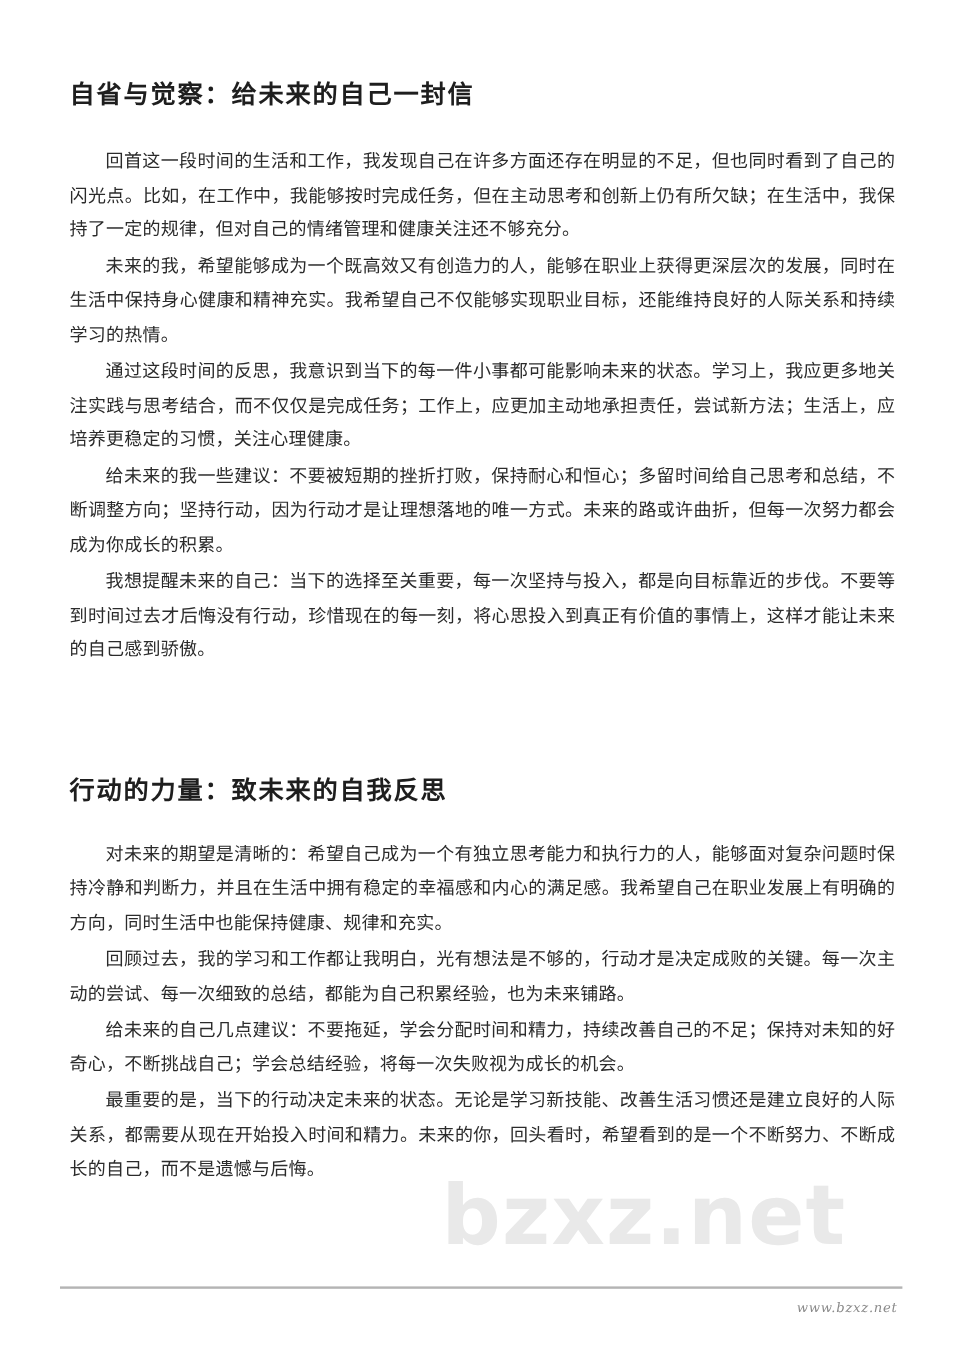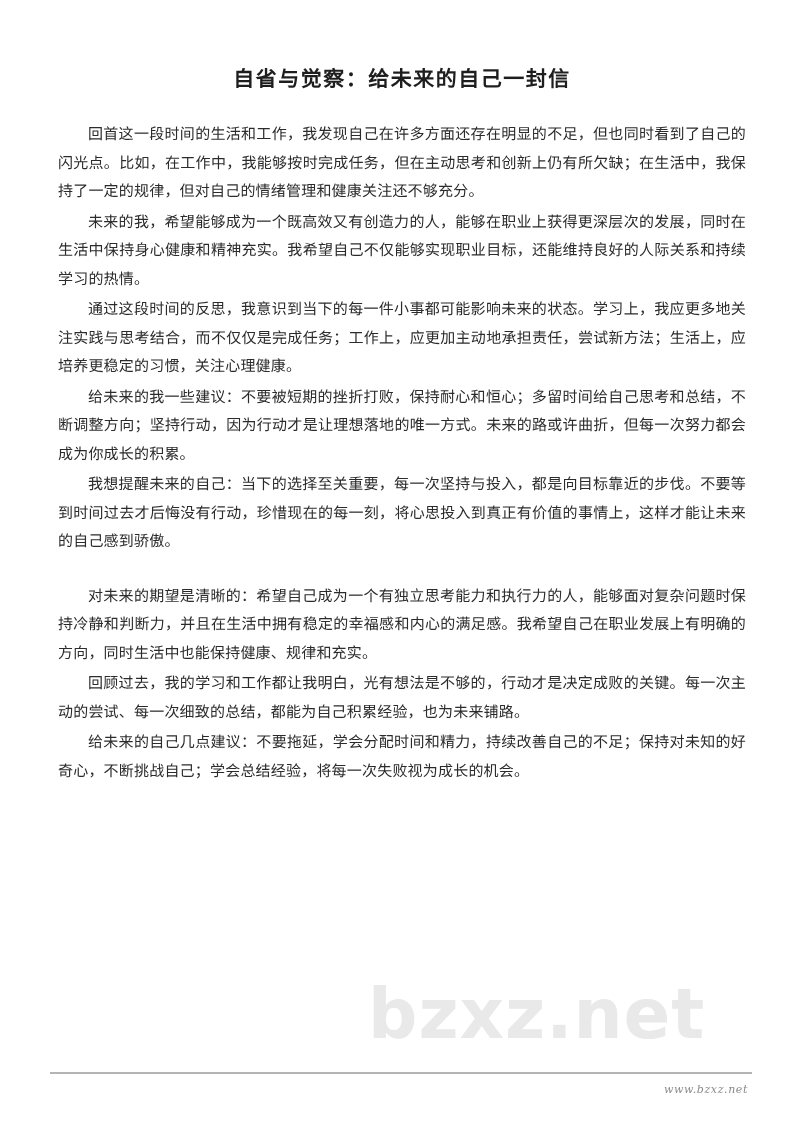--- a/index.html
+++ b/index.html
@@ -33,21 +33,21 @@
     user-select: none;
     pointer-events: none;
     z-index: 0;
   }
   .content {
     position: relative;
     z-index: 1;
     padding: 0 54px 0 58px;
   }
   .doc-title {
-    text-align: center;
+    text-align: left;
     font-size: 21px;
     font-weight: bold;
     color: #1e1e1e;
     letter-spacing: 1.5px;
     margin: 0;
     font-family: "DejaVu Serif", "Liberation Serif", serif;
   }
   .section-1 .doc-title { padding-top: 62px; }
   .section-2 .doc-title { padding-top: 86px; }
   .body-para {
@@ -96,23 +96,25 @@
     <section class="section-1">
       <h1 class="doc-title">自省与觉察：给未来的自己一封信</h1>
       <p class="body-para">回首这一段时间的生活和工作，我发现自己在许多方面还存在明显的不足，但也同时看到了自己的闪光点。比如，在工作中，我能够按时完成任务，但在主动思考和创新上仍有所欠缺；在生活中，我保持了一定的规律，但对自己的情绪管理和健康关注还不够充分。</p>
       <p class="body-para">未来的我，希望能够成为一个既高效又有创造力的人，能够在职业上获得更深层次的发展，同时在生活中保持身心健康和精神充实。我希望自己不仅能够实现职业目标，还能维持良好的人际关系和持续学习的热情。</p>
       <p class="body-para">通过这段时间的反思，我意识到当下的每一件小事都可能影响未来的状态。学习上，我应更多地关注实践与思考结合，而不仅仅是完成任务；工作上，应更加主动地承担责任，尝试新方法；生活上，应培养更稳定的习惯，关注心理健康。</p>
       <p class="body-para">给未来的我一些建议：不要被短期的挫折打败，保持耐心和恒心；多留时间给自己思考和总结，不断调整方向；坚持行动，因为行动才是让理想落地的唯一方式。未来的路或许曲折，但每一次努力都会成为你成长的积累。</p>
       <p class="body-para">我想提醒未来的自己：当下的选择至关重要，每一次坚持与投入，都是向目标靠近的步伐。不要等到时间过去才后悔没有行动，珍惜现在的每一刻，将心思投入到真正有价值的事情上，这样才能让未来的自己感到骄傲。</p>
     </section>
 
     <section class="section-2">
+      <h1 class="doc-title">行动的力量：致未来的自我反思</h1>
       <p class="body-para">对未来的期望是清晰的：希望自己成为一个有独立思考能力和执行力的人，能够面对复杂问题时保持冷静和判断力，并且在生活中拥有稳定的幸福感和内心的满足感。我希望自己在职业发展上有明确的方向，同时生活中也能保持健康、规律和充实。</p>
       <p class="body-para">回顾过去，我的学习和工作都让我明白，光有想法是不够的，行动才是决定成败的关键。每一次主动的尝试、每一次细致的总结，都能为自己积累经验，也为未来铺路。</p>
       <p class="body-para">给未来的自己几点建议：不要拖延，学会分配时间和精力，持续改善自己的不足；保持对未知的好奇心，不断挑战自己；学会总结经验，将每一次失败视为成长的机会。</p>
+      <p class="body-para">最重要的是，当下的行动决定未来的状态。无论是学习新技能、改善生活习惯还是建立良好的人际关系，都需要从现在开始投入时间和精力。未来的你，回头看时，希望看到的是一个不断努力、不断成长的自己，而不是遗憾与后悔。</p>
     </section>
 
   </div>
 
   <div class="footer-rule"></div>
   <div class="footer-url">www.bzxz.net</div>
 
 </div>
 
 </body></html>

